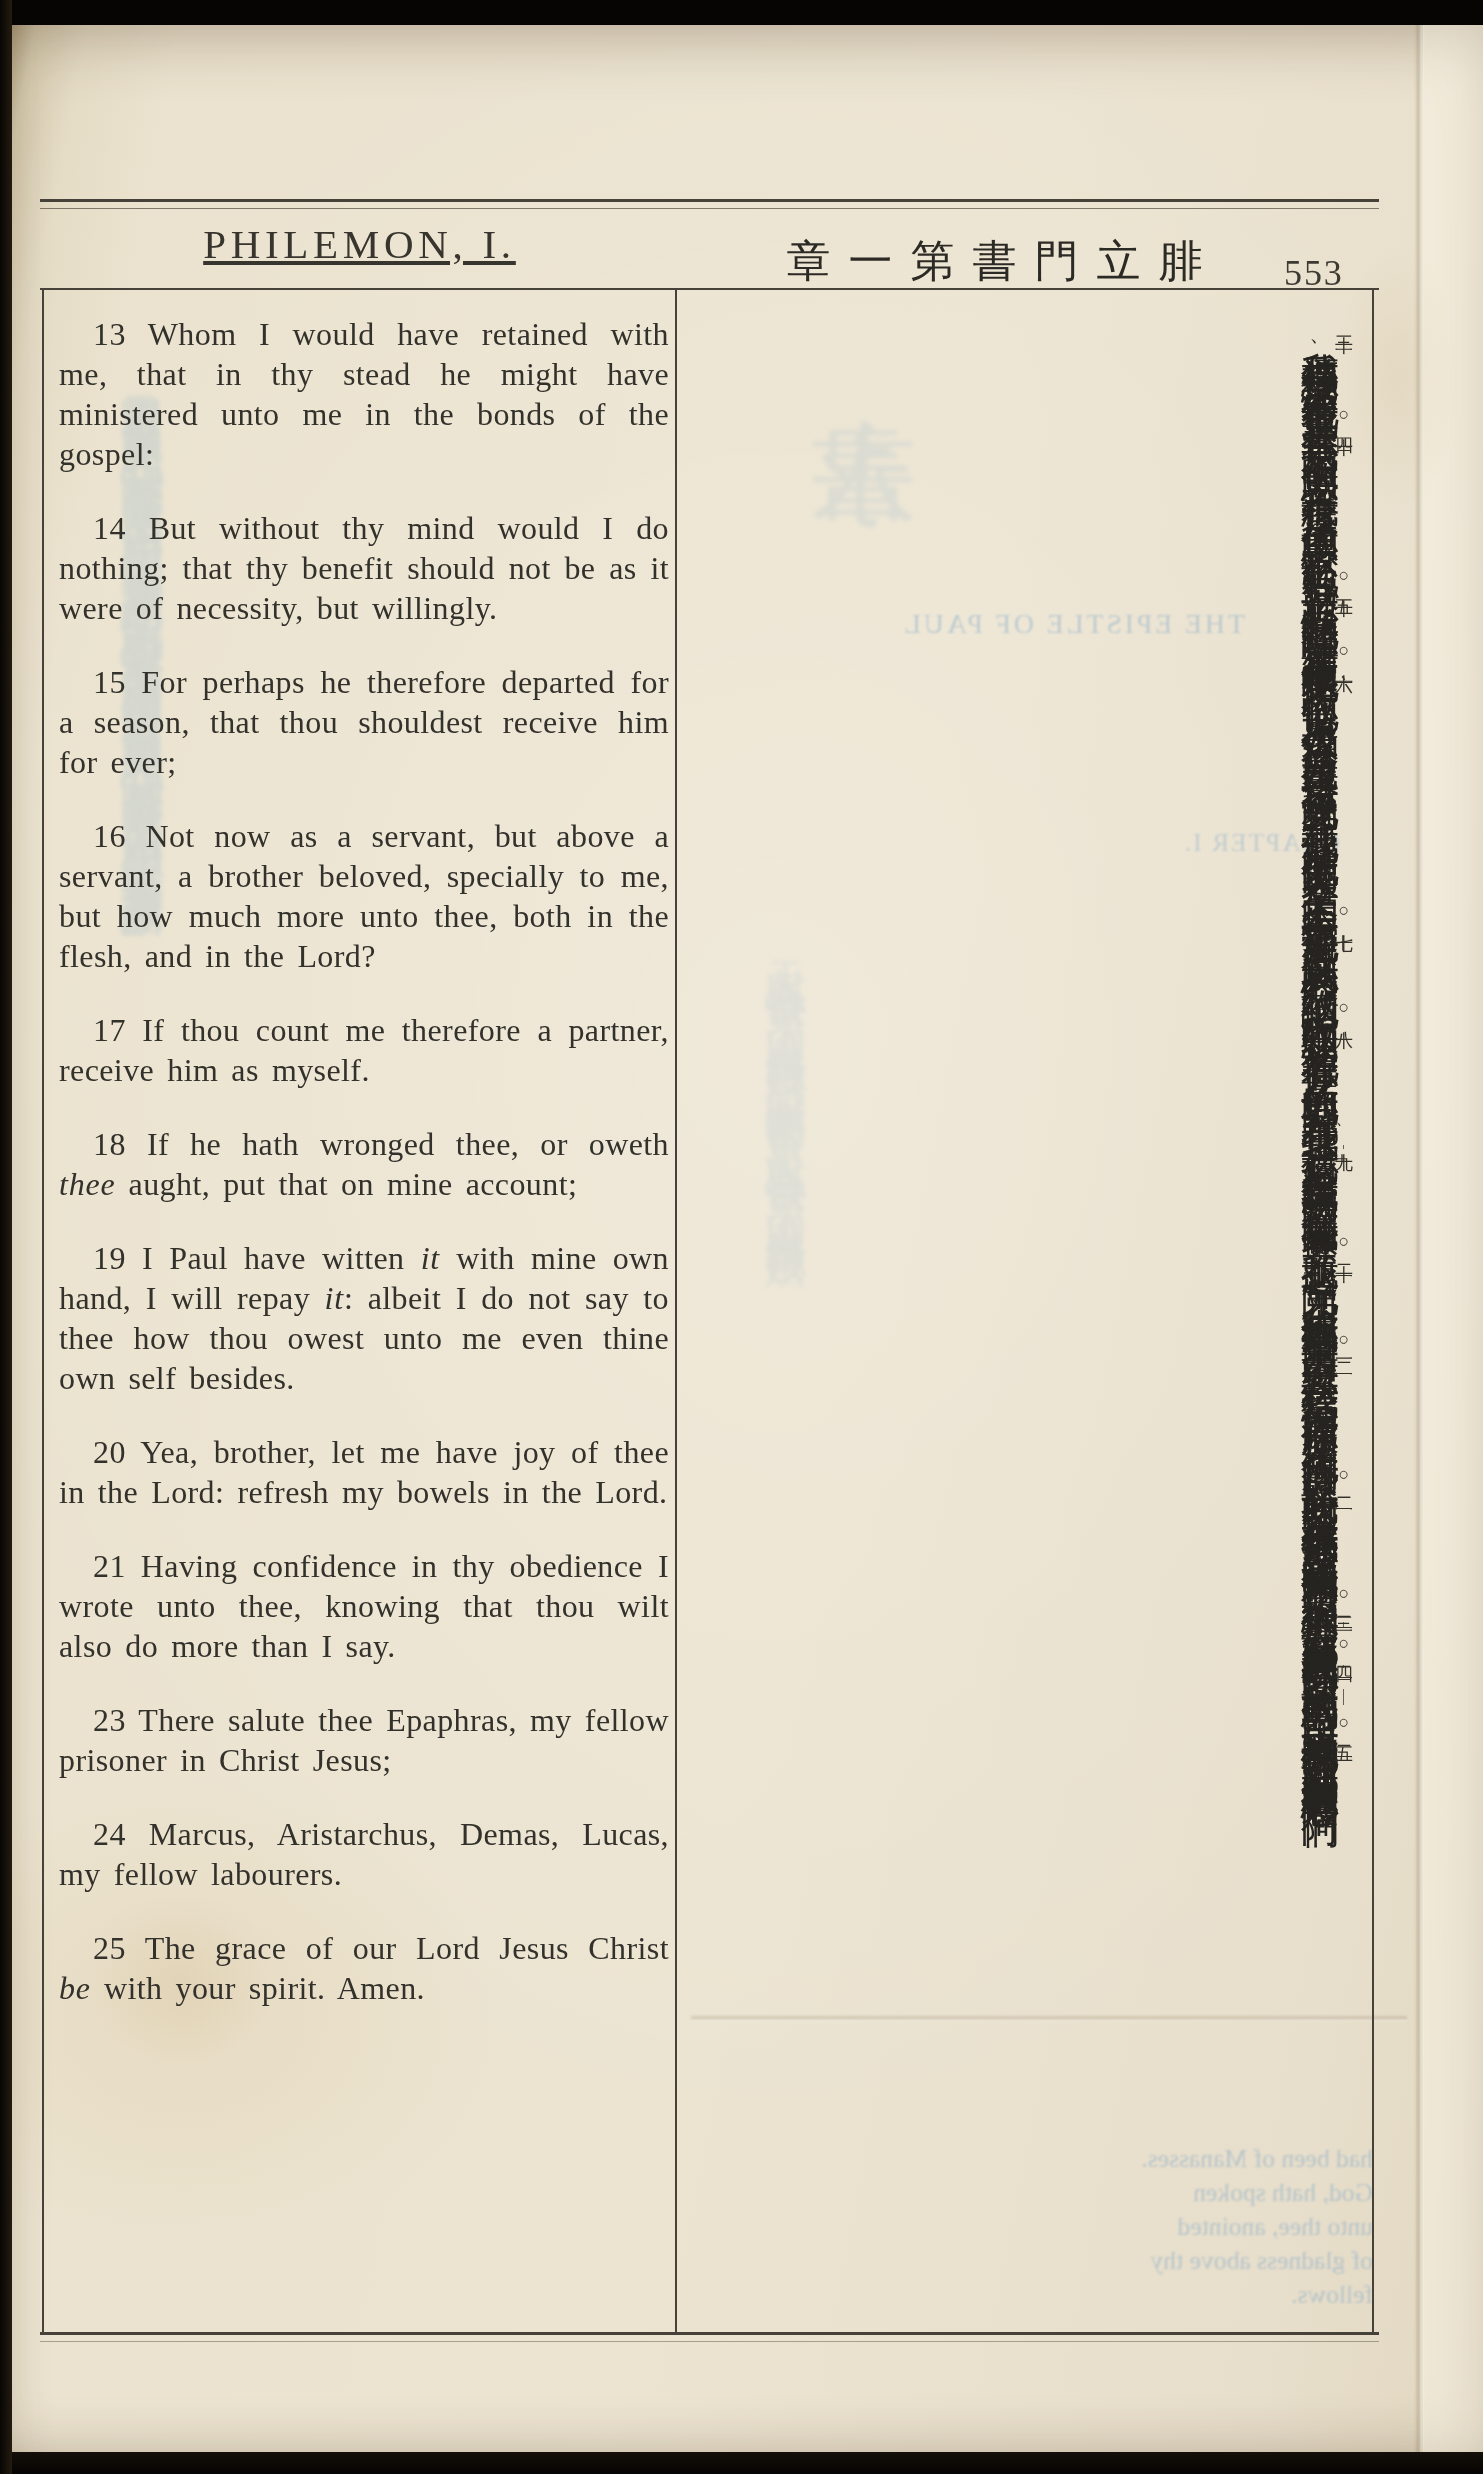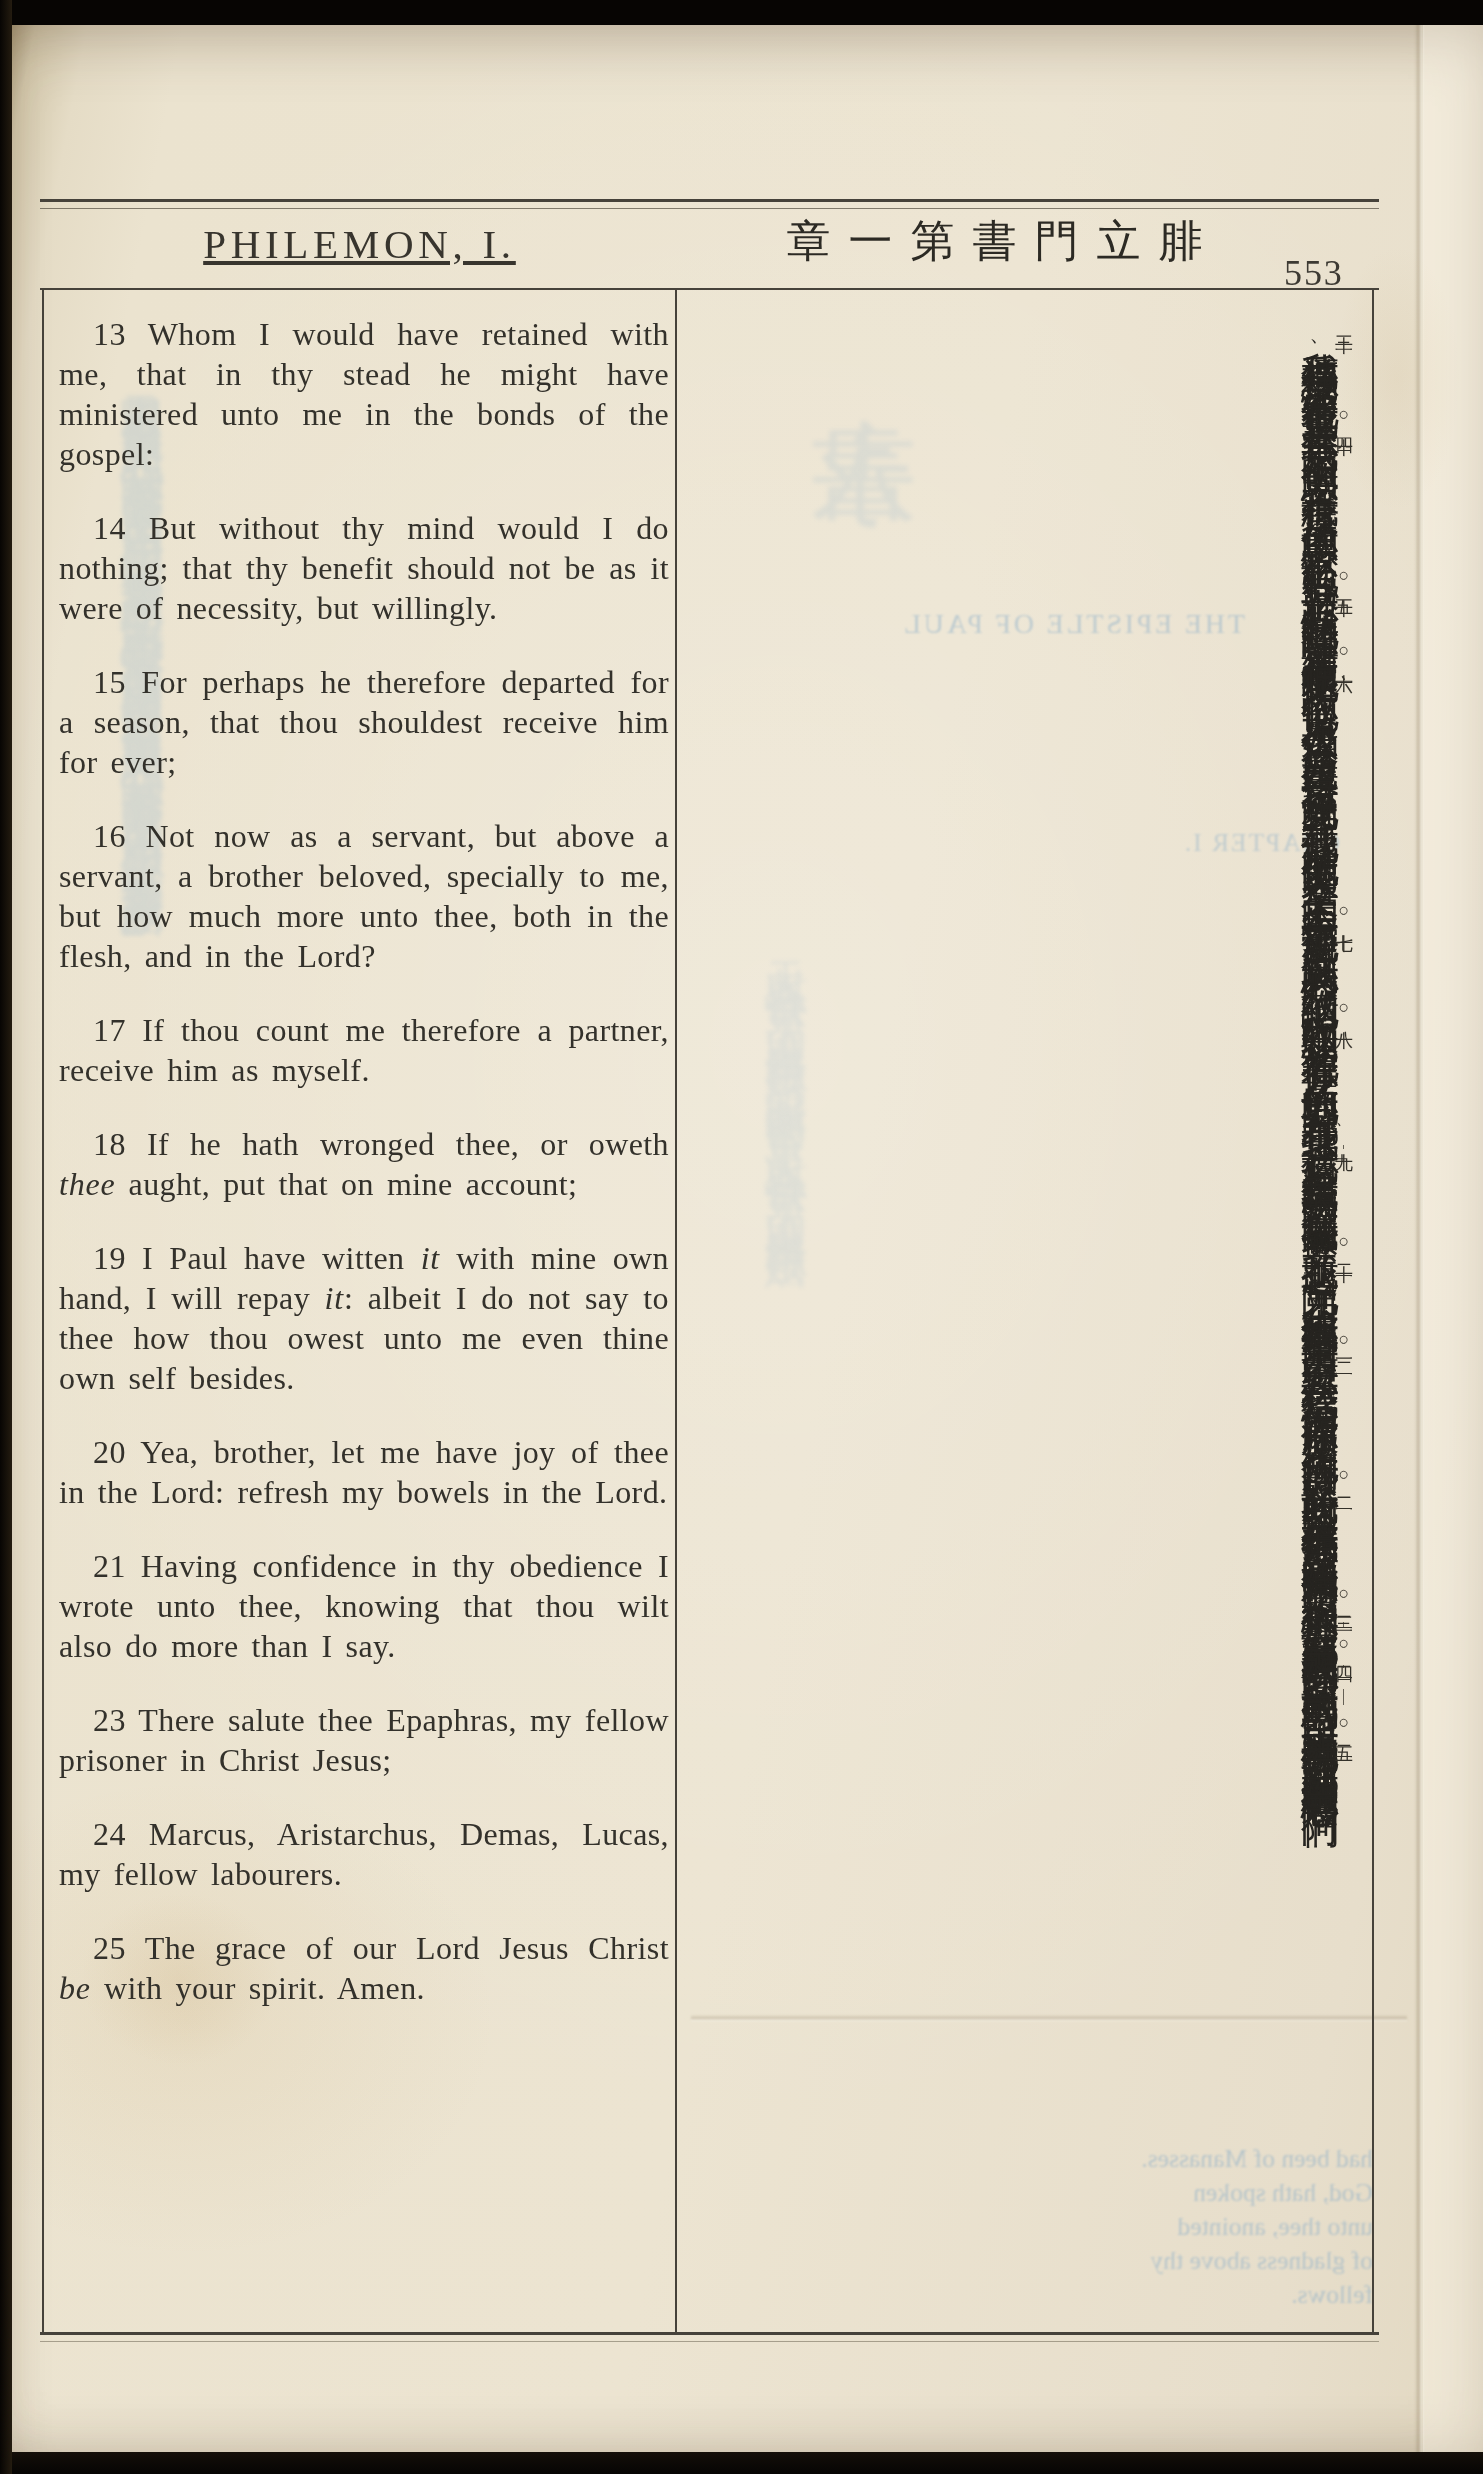--- a/index.html
+++ b/index.html
@@ -37,21 +37,21 @@
   .rule-bot-a{left:40px;right:104px;top:2332px;height:2.8px;}
   .rule-bot-b{left:40px;right:104px;top:2341px;height:0.9px;background:rgba(110,102,84,.55);}
   .vline{width:1.9px;top:290px;height:2042px;}
   .vline-left{left:42px;}
   .vline-div{left:675px;}
   .vline-right{left:1372px;}
 
   
   .hdr-en{position:absolute;left:44px;width:631px;top:220px;text-align:center;z-index:6;
     font-size:41px;letter-spacing:4.7px;color:#38352e;text-decoration:underline;}
-  .hdr-cn{position:absolute;left:748px;width:511px;top:212px;text-align:center;z-index:6;
+  .hdr-cn{position:absolute;left:748px;width:511px;top:232px;text-align:center;z-index:6;
     font-size:44px;letter-spacing:18px;color:#2c2a24;white-space:nowrap;}
   .hdr-pg{position:absolute;left:1284px;top:225px;z-index:6;font-size:36px;letter-spacing:1.9px;color:#3d3a33;margin-top:27px;}
 
   
   .eng{position:absolute;left:59px;top:314px;width:610px;z-index:6;color:#33312b;
     font-size:32px;line-height:40px;word-spacing:4.7px;letter-spacing:0.4px;}
   .eng p{margin:0 0 34px 0;text-indent:34px;text-align:justify;}
   .eng i{letter-spacing:0.8px;}
 
   

